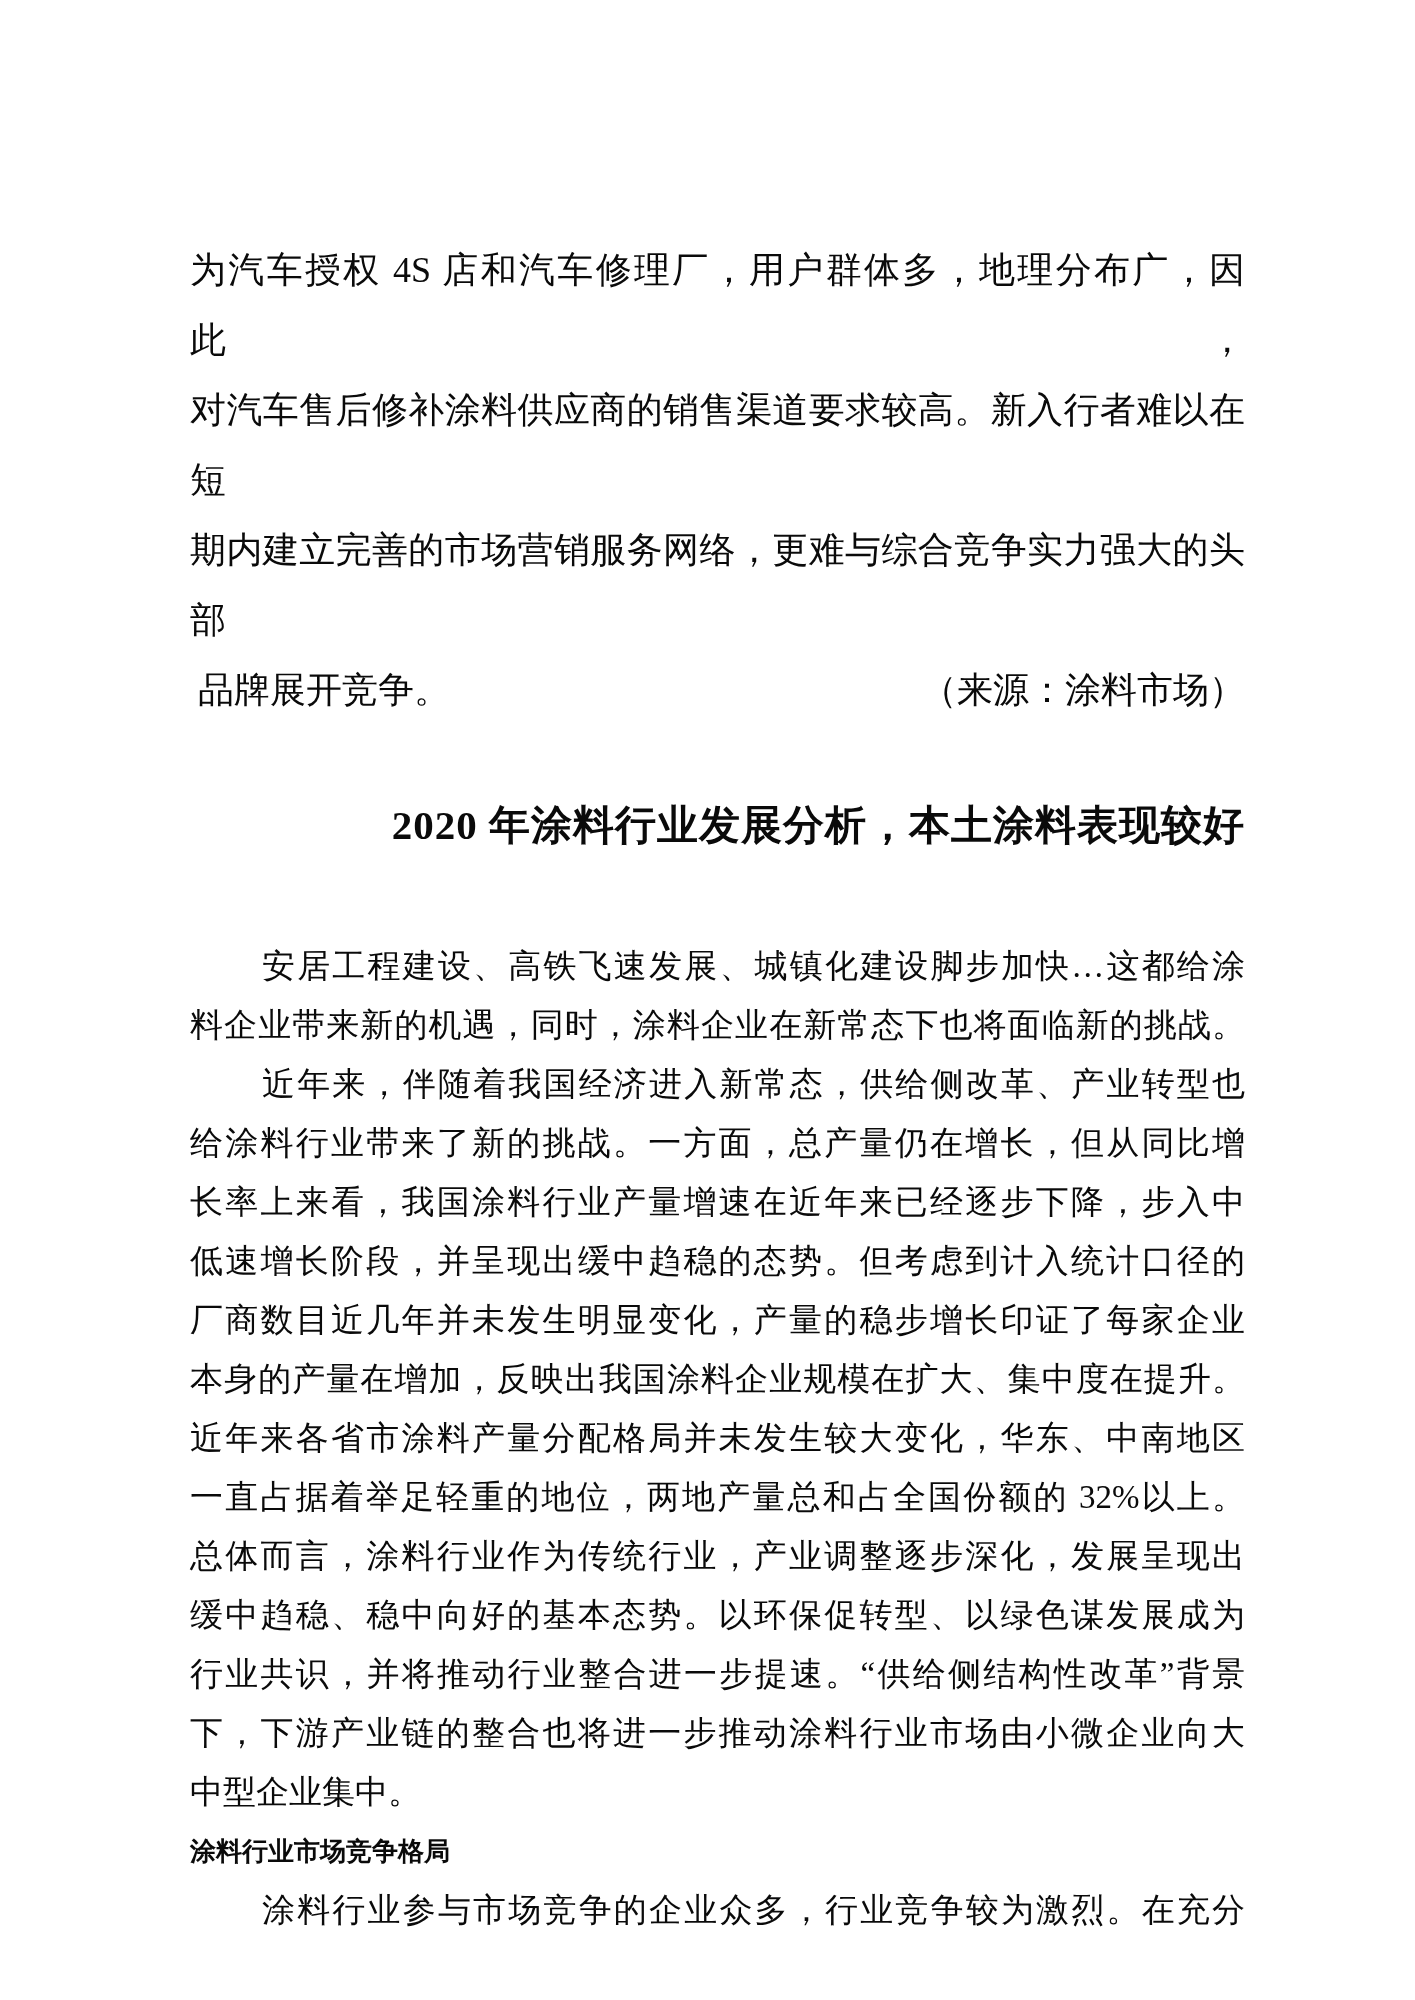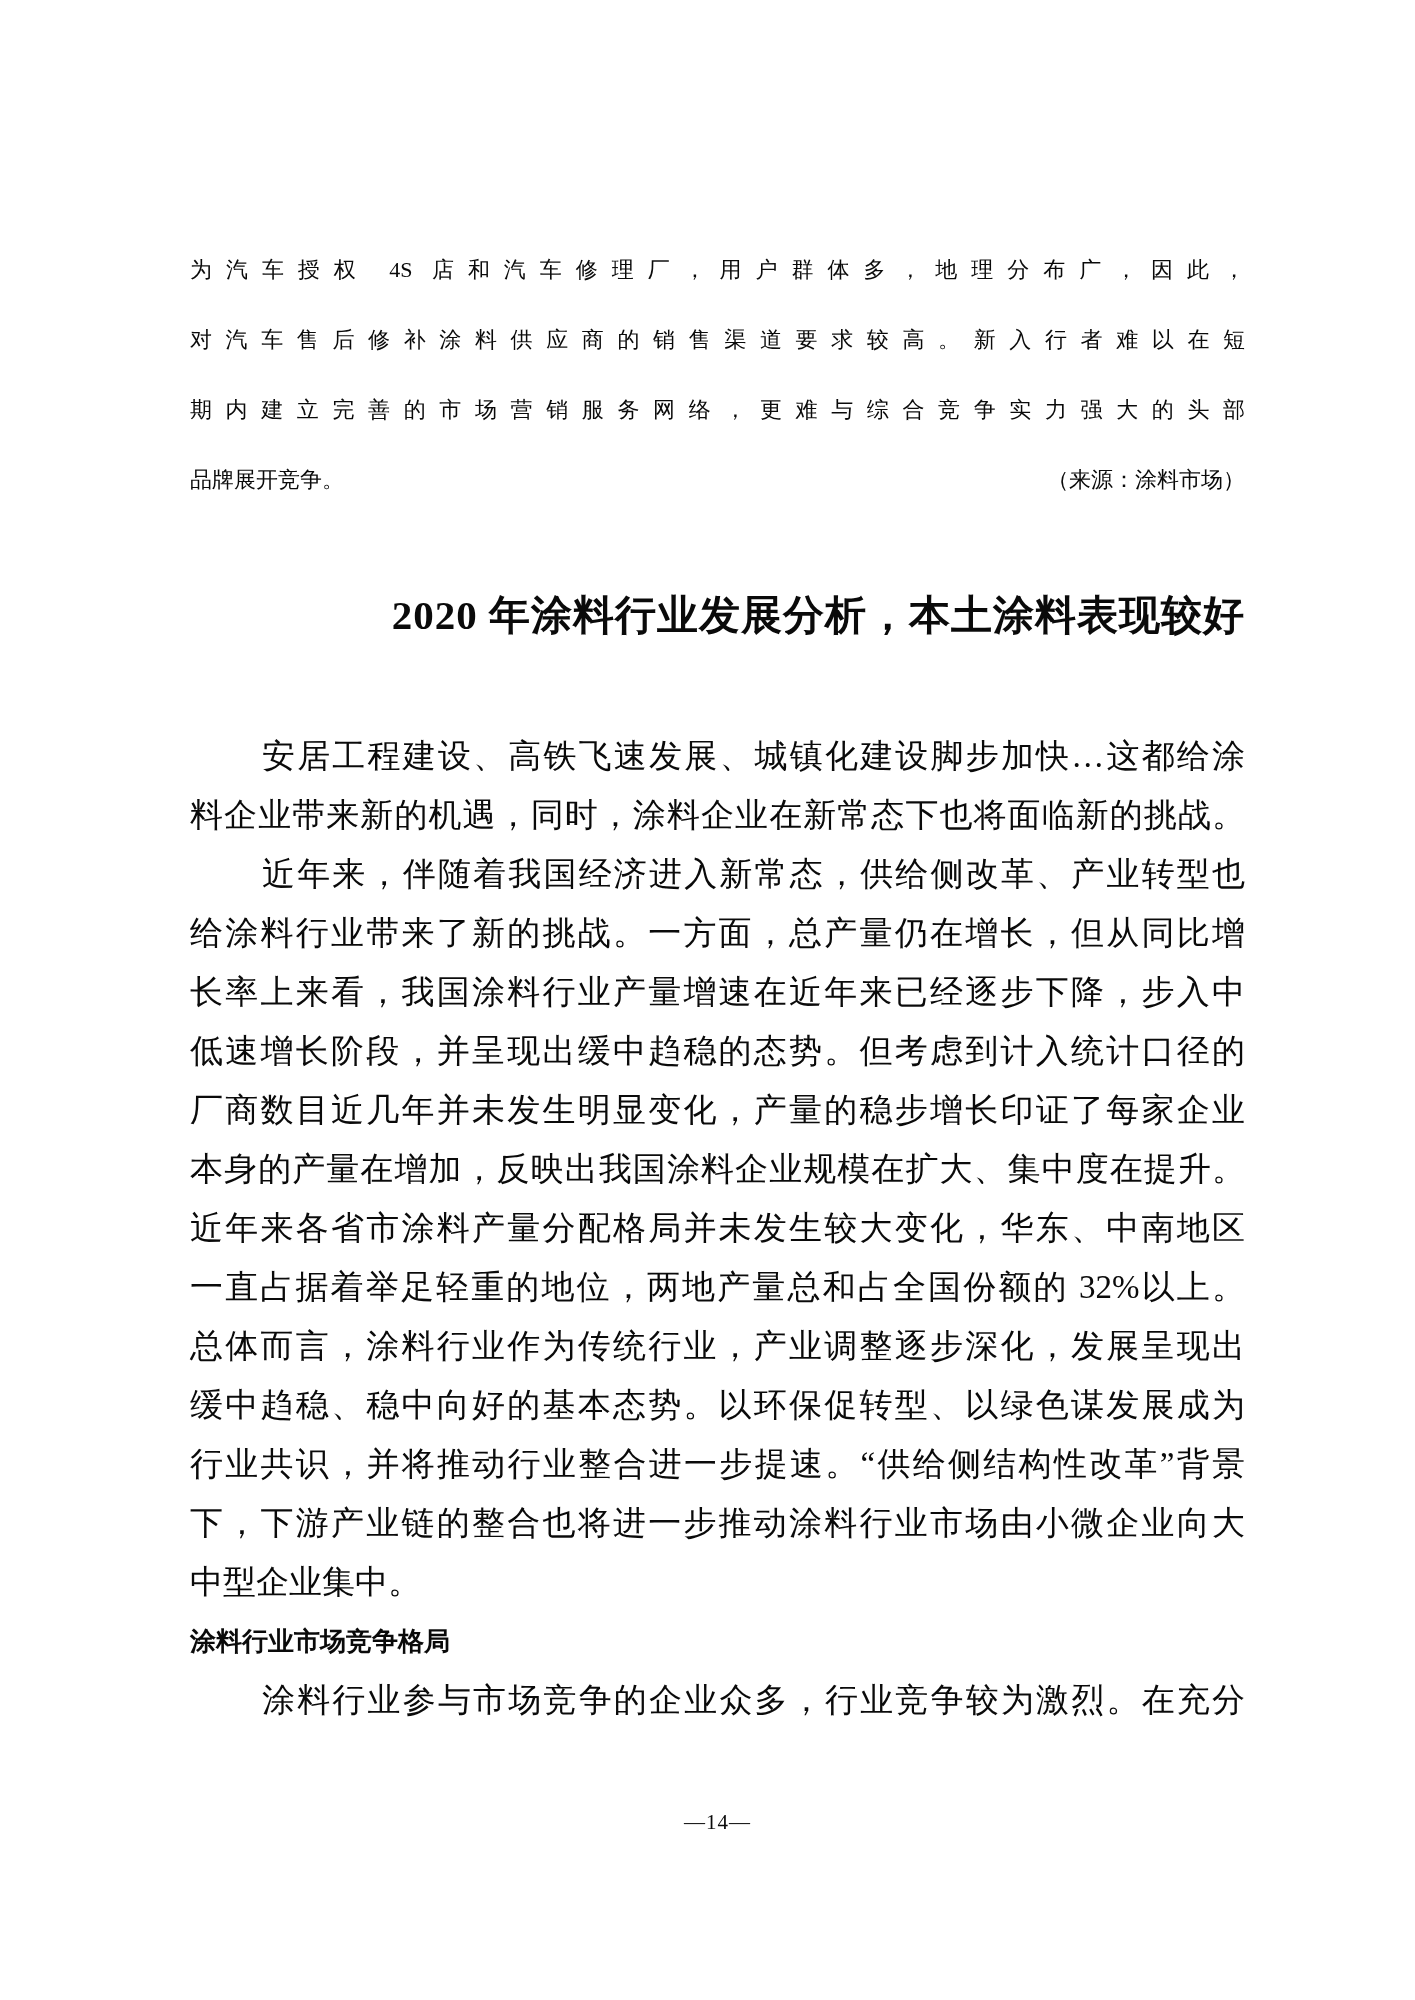--- a/index.html
+++ b/index.html
@@ -17,35 +17,36 @@
     color: #0a0a0a;
     overflow: hidden;
   }
   .content {
     padding-left: 190px;
     padding-right: 170px;
   }
   
   .tail-block {
     padding-top: 235px;
-    font-size: 22px;
+    font-size: 36px;
     line-height: 70px;
   }
   .line {
     white-space: nowrap;
   }
   .jline {
     white-space: normal;
     text-align: justify;
     text-align-last: justify;
   }
   .split-line {
     display: flex;
     justify-content: space-between;
     align-items: flex-end;
+    margin-left: 8px;
   }
   .article-title {
     margin: 75px 0 0 0;
     font-size: 41px;
     font-weight: bold;
     line-height: 50px;
     text-align: right;
     letter-spacing: 1px;
   }
   .body-block {

